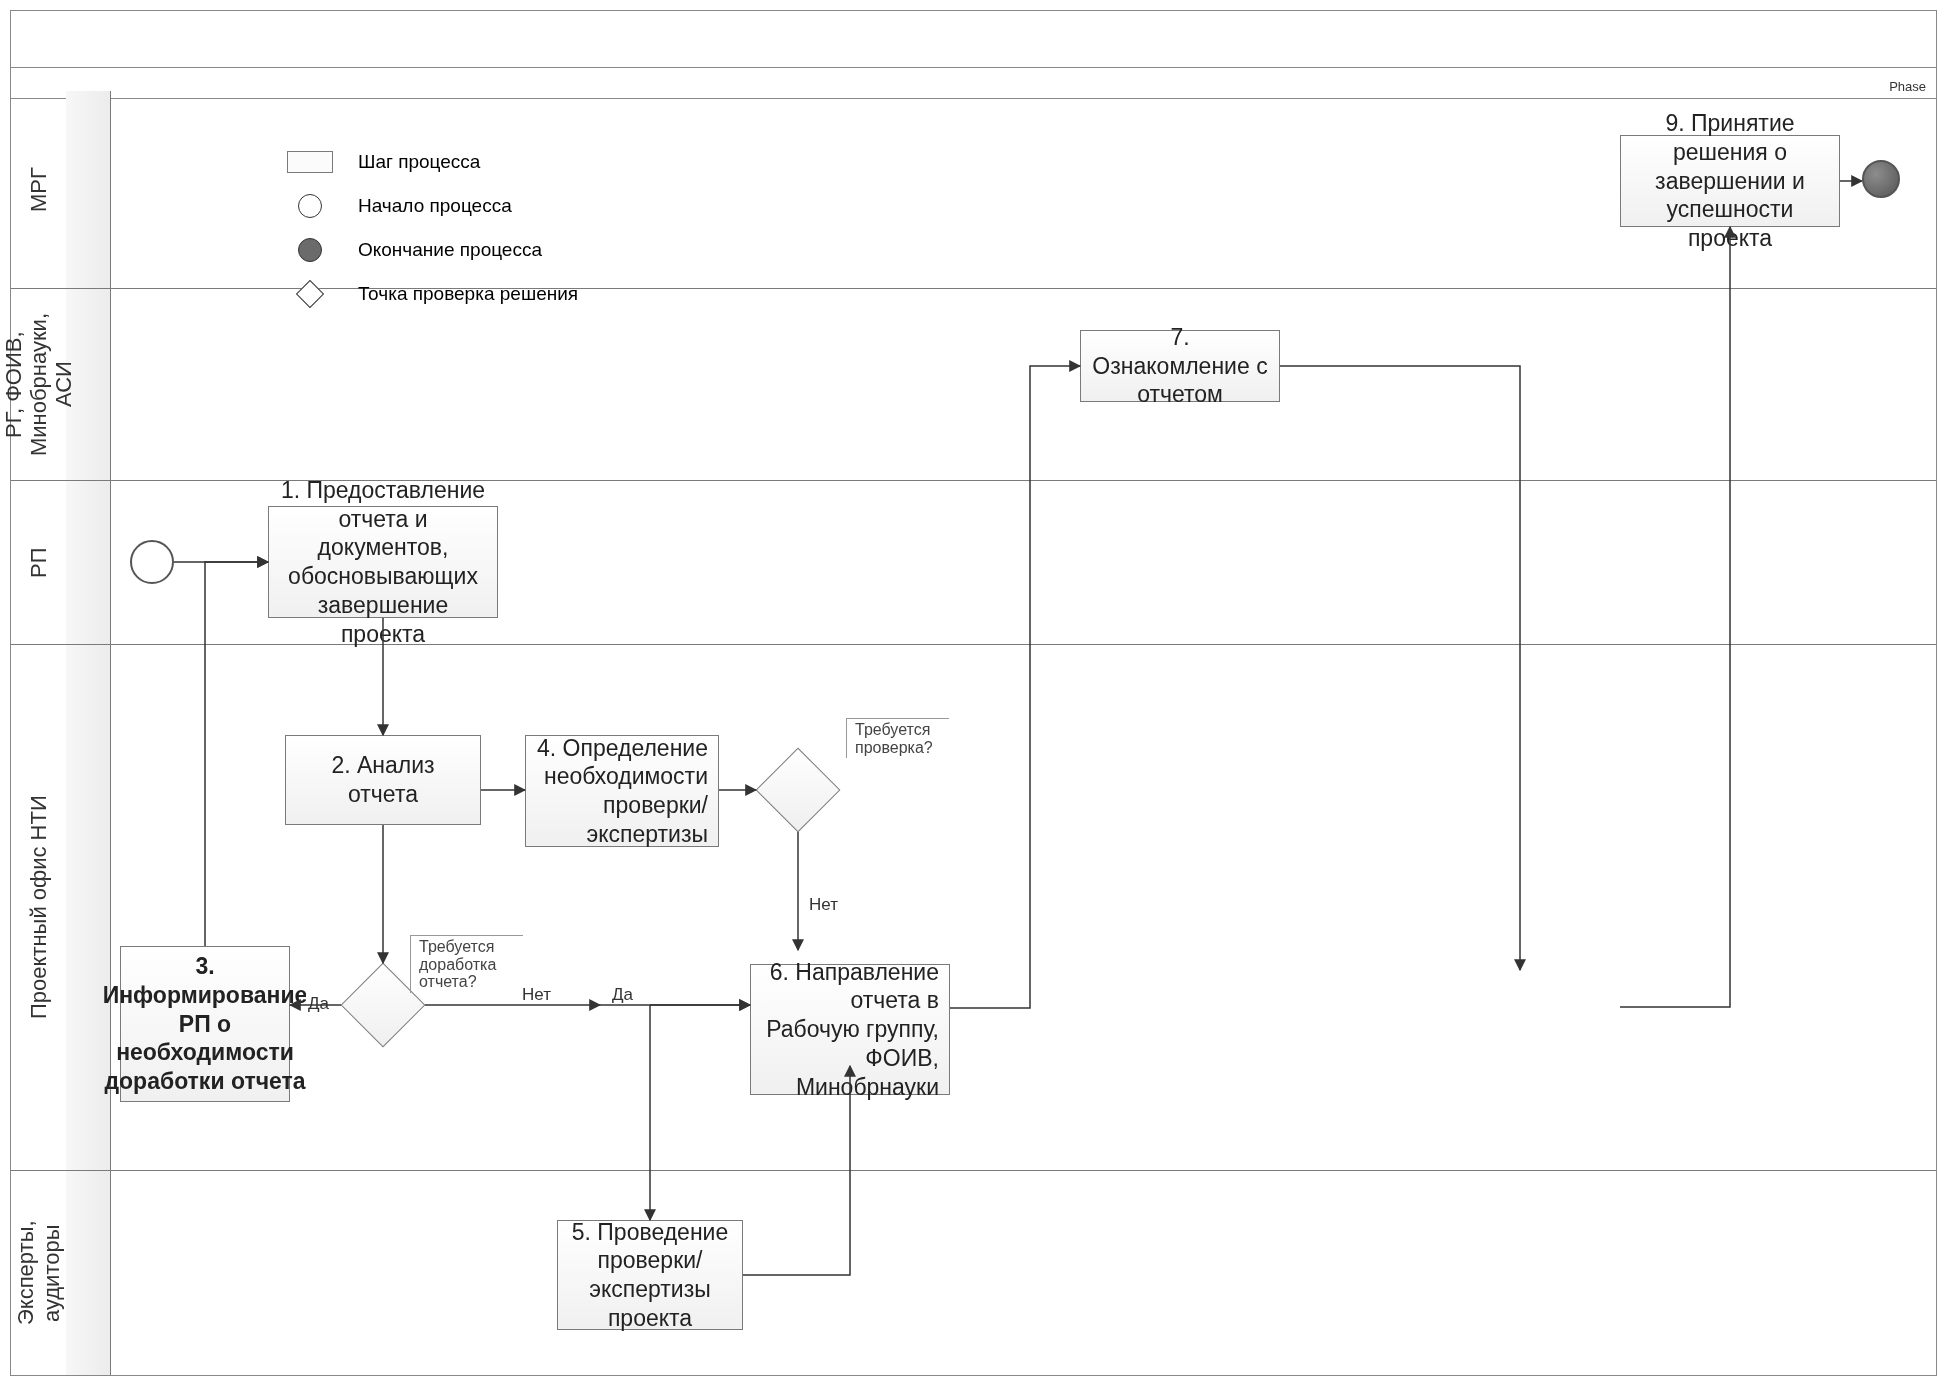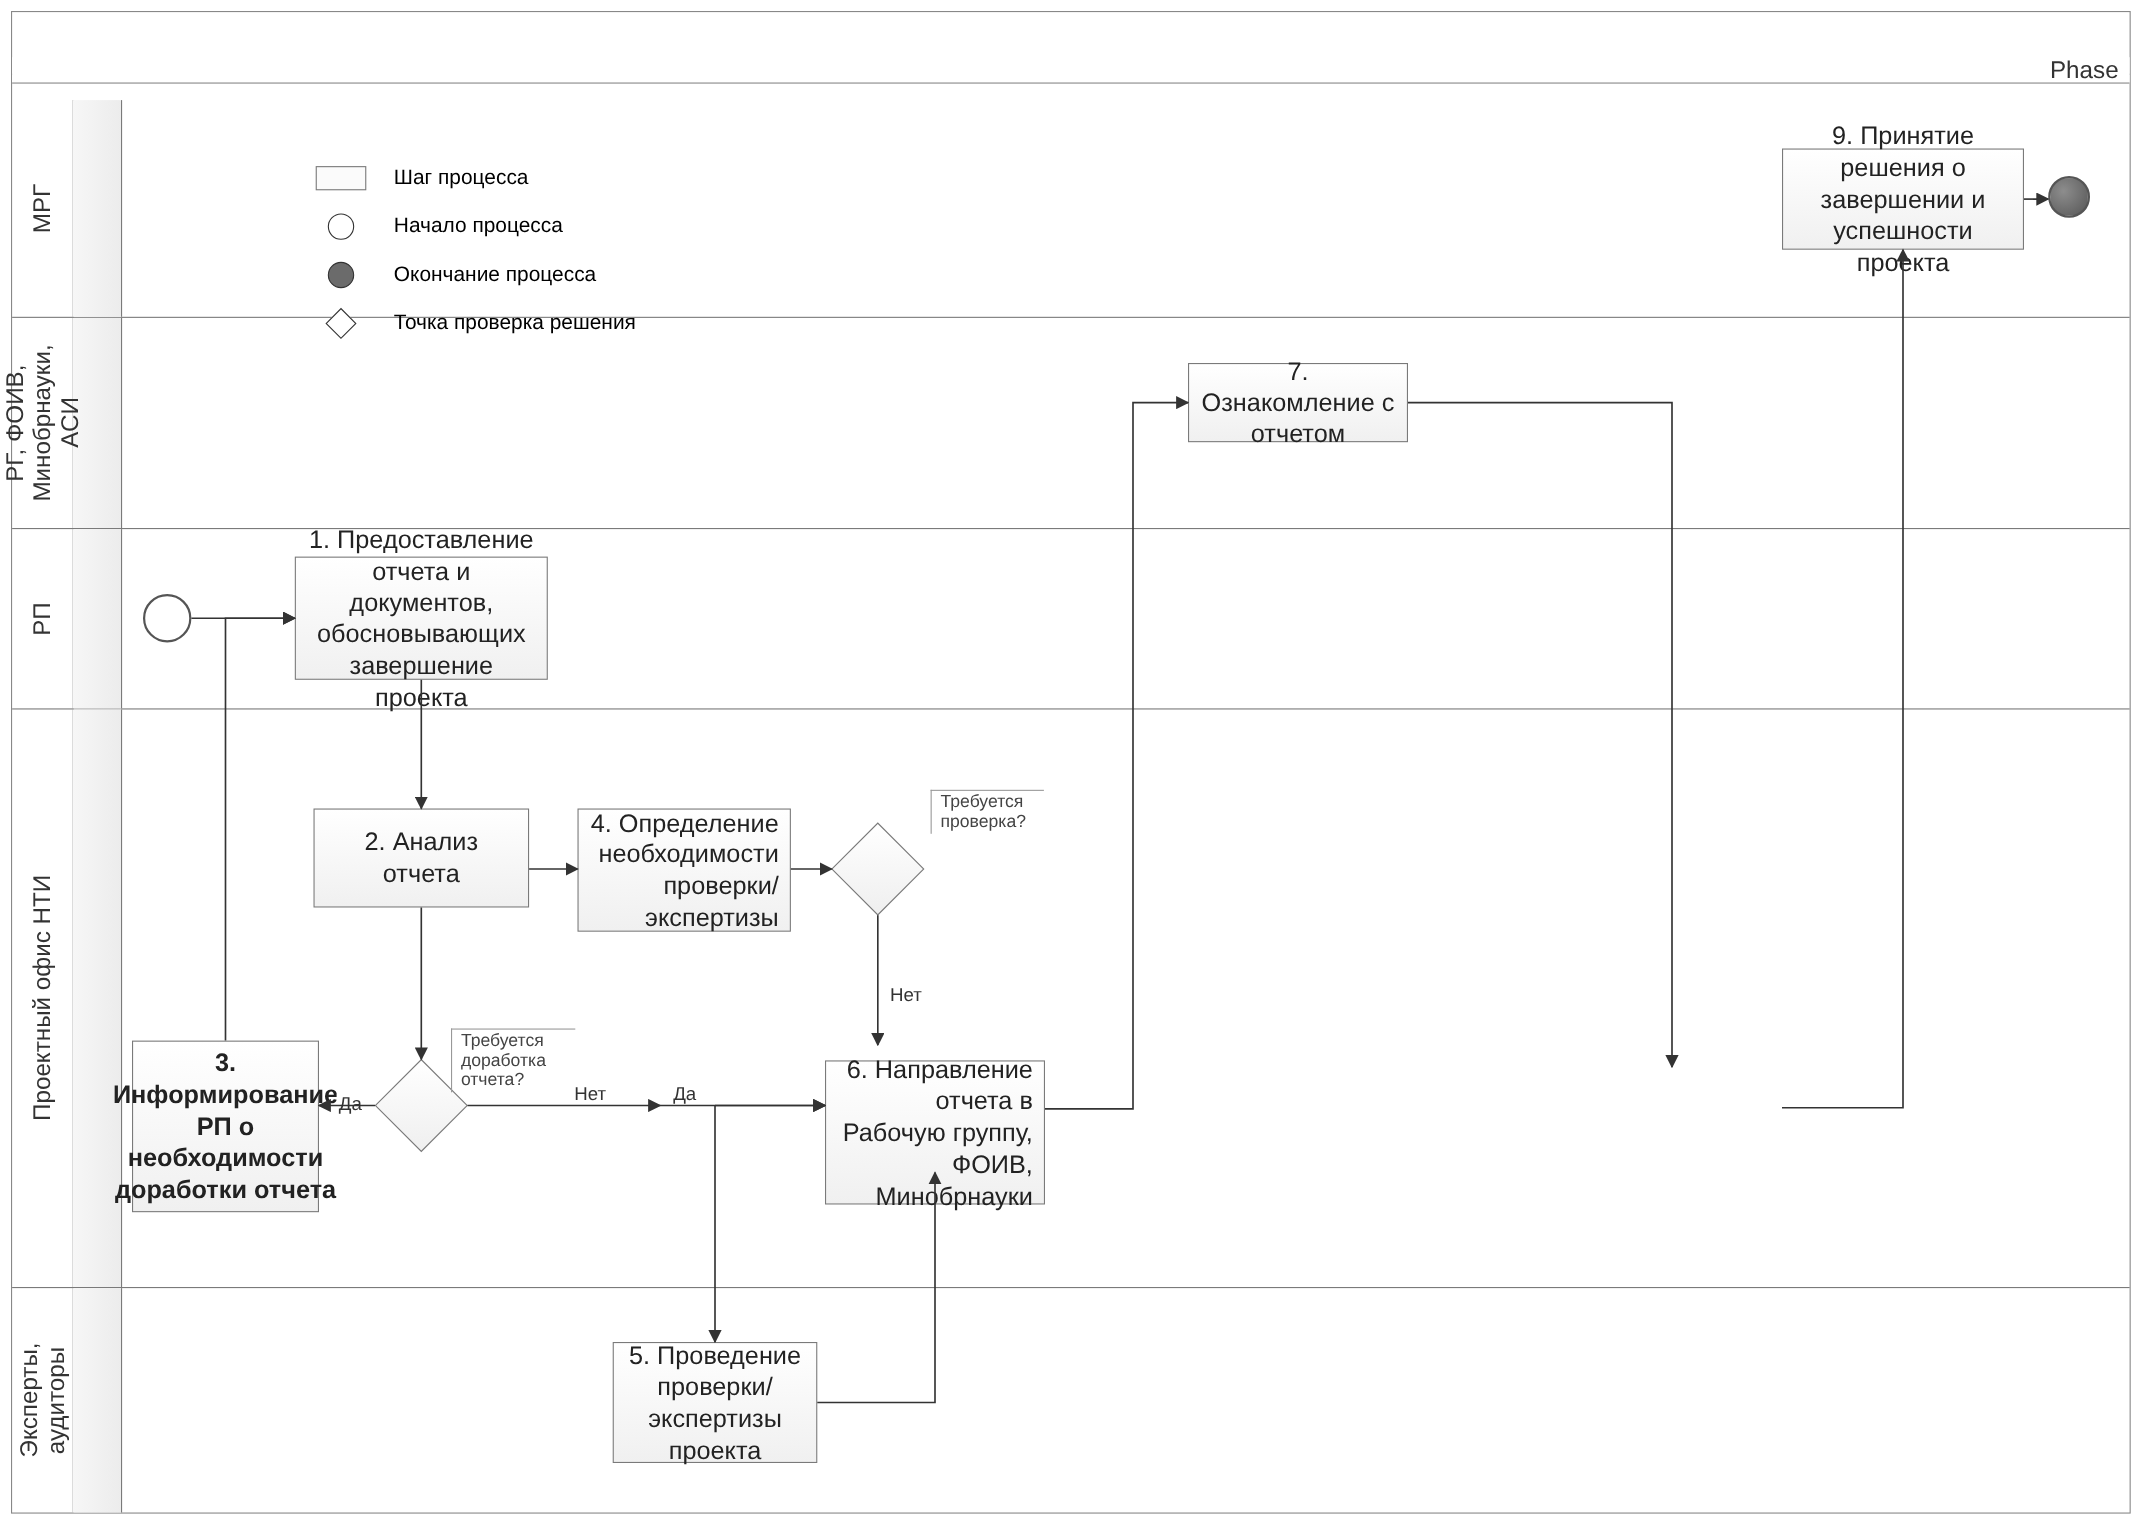--- a/index.html
+++ b/index.html
@@ -29,26 +29,26 @@
     position: absolute;
     left: 11px;
     top: 11px;
     width: 1925px;
     height: 56px;
     border-bottom: 1px solid #888;
   }
   .phase-header {
     position: absolute;
     left: 11px;
-    top: 52px;
+    top: 75px;
     width: 1925px;
     height: 24px;
     border-bottom: 1px solid #888;
     background: #ffffff;
-    font-size: 22px;
+    font-size: 13px;
     text-align: right;
     padding-right: 10px;
     box-sizing: border-box;
     line-height: 24px;
     color: #333;
   }
   
   .lane-title-col {
     position: absolute;
     left: 11px;

